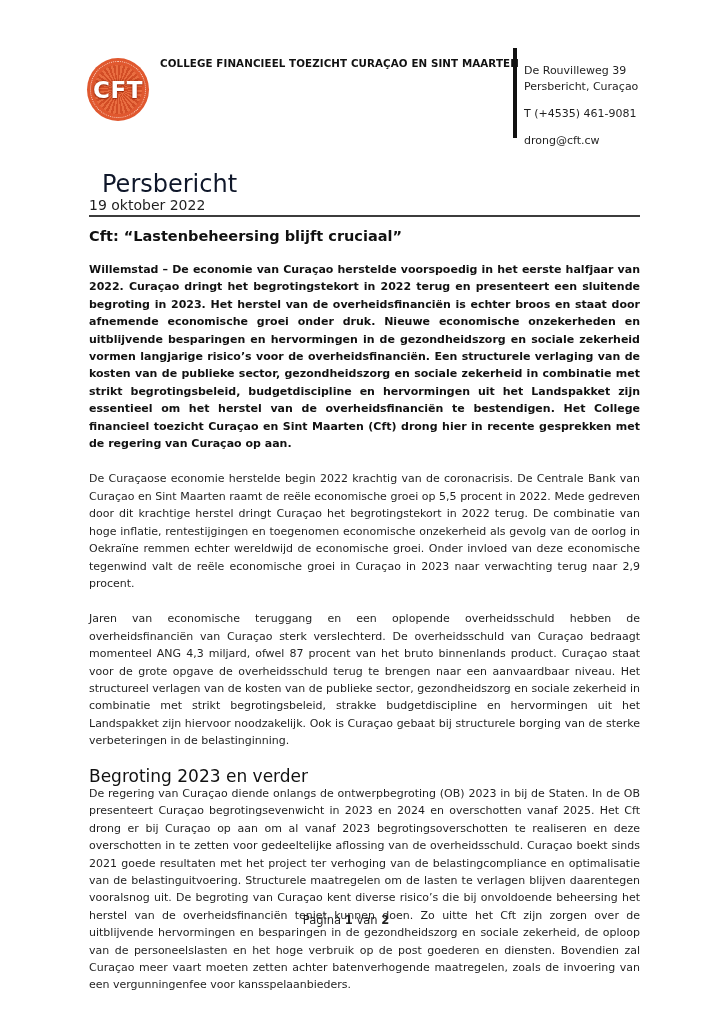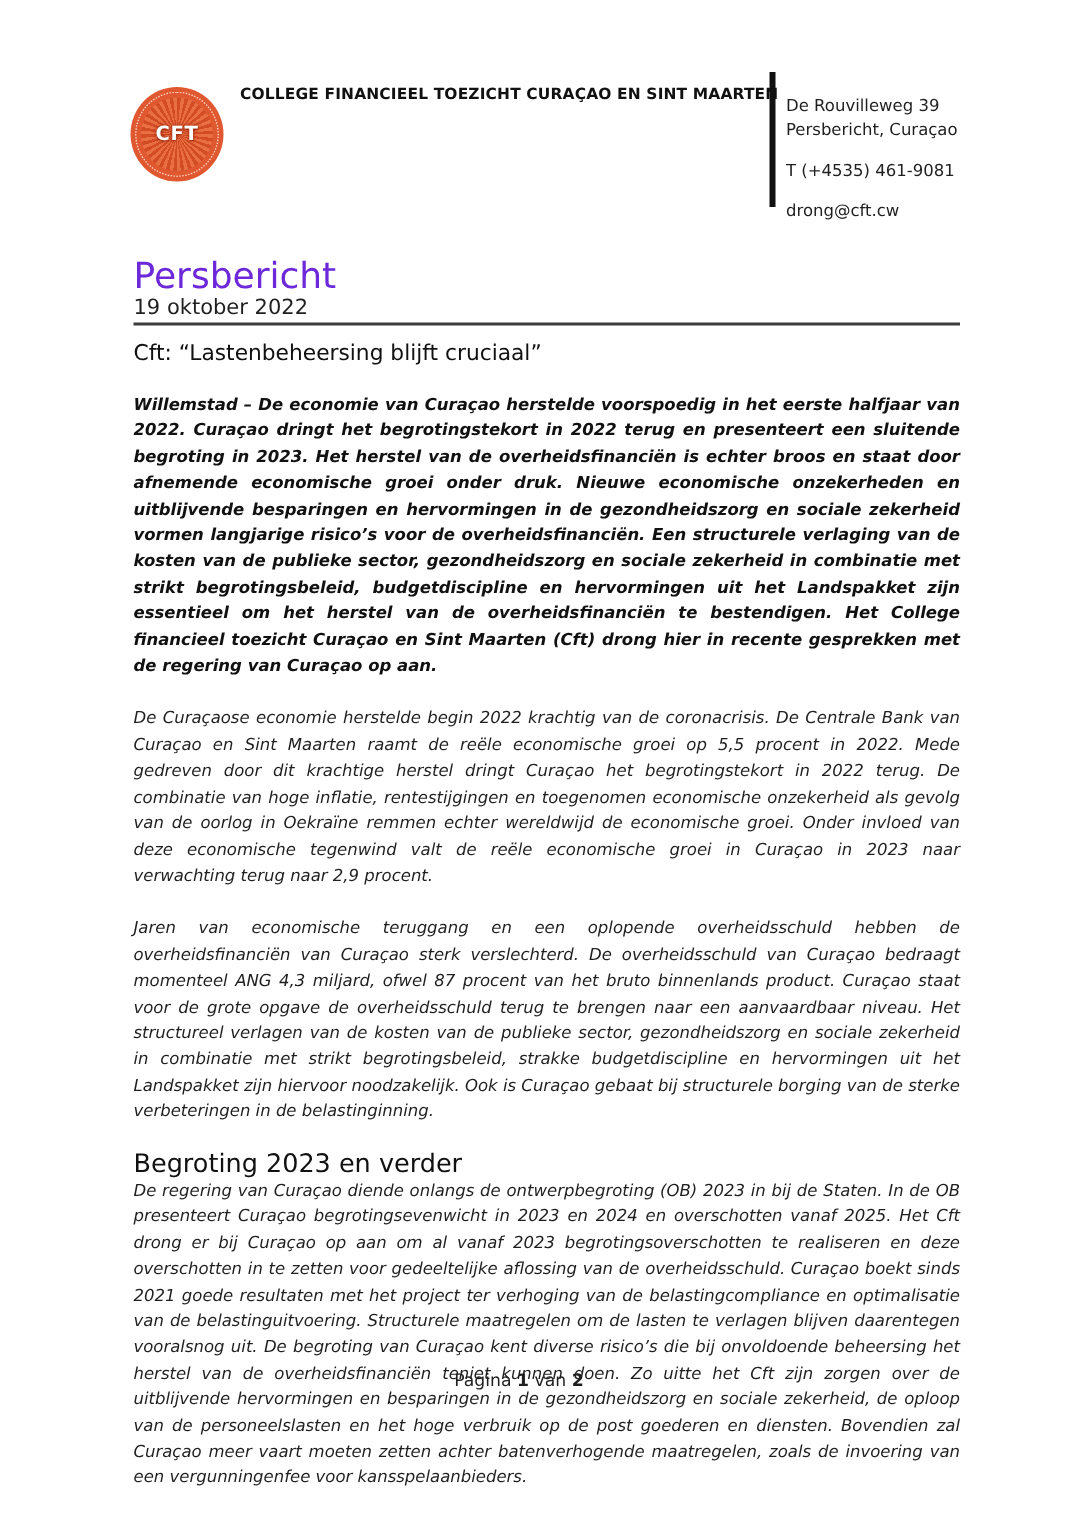--- a/index.html
+++ b/index.html
@@ -40,21 +40,21 @@
     position: absolute;
     inset: 3px;
     border-radius: 50%;
     border: 1px dotted rgba(255, 236, 225, 0.85);
   }
   .logo-text {
     position: relative;
     z-index: 2;
     color: #ffffff;
     font-weight: bold;
-    font-size: 13px;
+    font-size: 23px;
     letter-spacing: 0.5px;
     text-shadow: 0 0 3px rgba(140, 30, 0, 0.9), 0 1px 1px rgba(140, 30, 0, 0.7);
   }
   .org-name {
     position: absolute;
     left: 160px;
     top: 57px;
     width: 350px;
     font-size: 10.3px;
     font-weight: bold;
@@ -84,45 +84,45 @@
   .content {
     position: absolute;
     left: 89px;
     top: 171px;
     width: 551px;
   }
   .doc-title {
     font-size: 24px;
     font-weight: normal;
     line-height: 26px;
-    color: #6d28d9;
+    color: #0f172a;
+    margin-left: 13px;
   }
   .doc-date {
     font-size: 14px;
     line-height: 14px;
     margin-top: 1px;
     margin-bottom: 3px;
   }
   .rule {
     border: none;
     border-top: 2px solid #3c3c3c;
     margin: 0 0 11px 0;
   }
   .headline {
     font-size: 14.5px;
-    font-weight: normal;
+    font-weight: bold;
     color: #111111;
     margin-bottom: 17px;
   }
   .body-par {
     font-size: 11px;
     line-height: 17.4px;
     text-align: justify;
     margin-bottom: 18px;
-    font-style: italic;
   }
   .body-par.lead { font-weight: bold; color: #111111; }
   .section-heading {
     font-size: 17px;
     font-weight: normal;
     line-height: 17.4px;
     color: #111111;
   }
 
   

